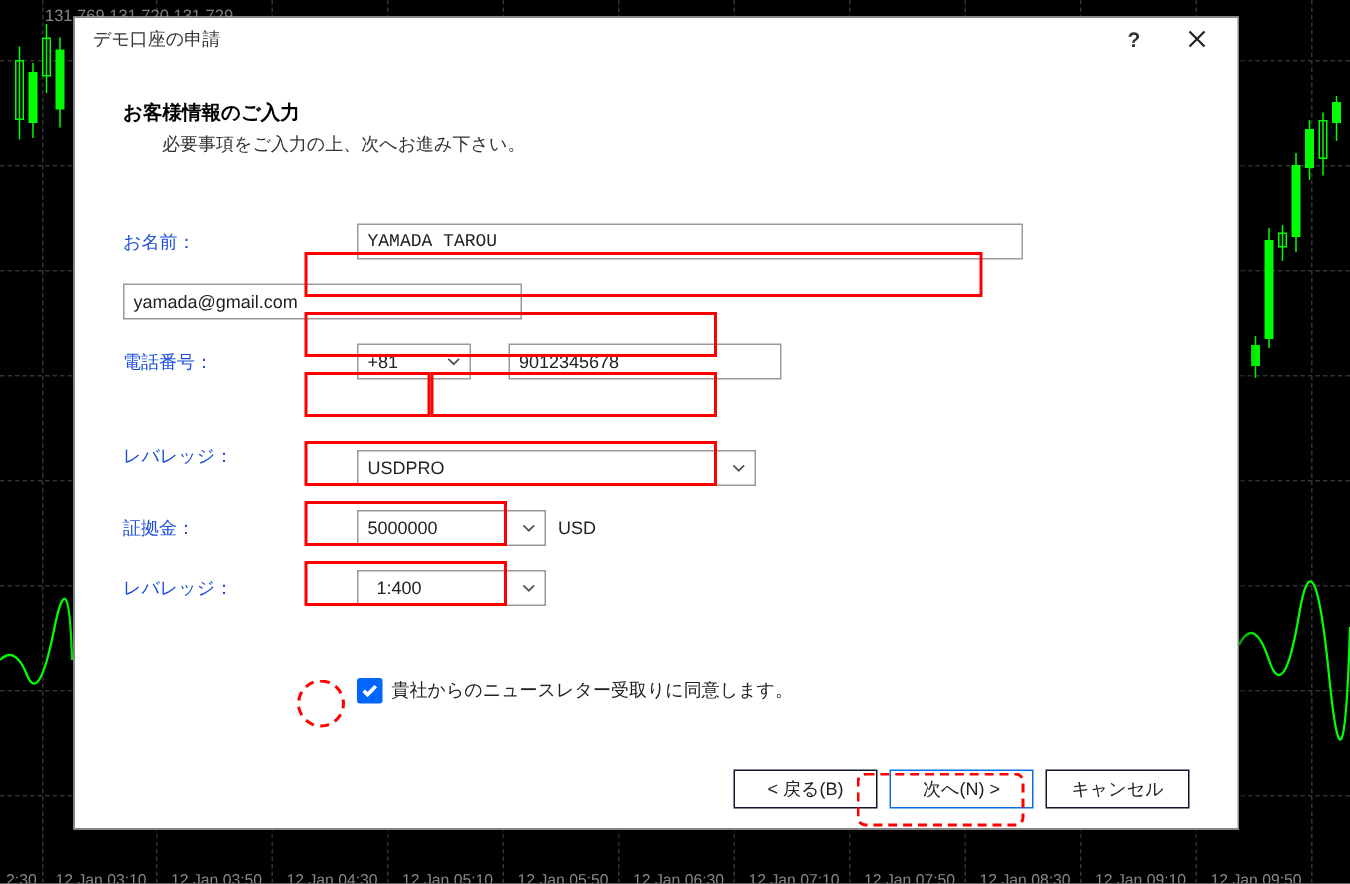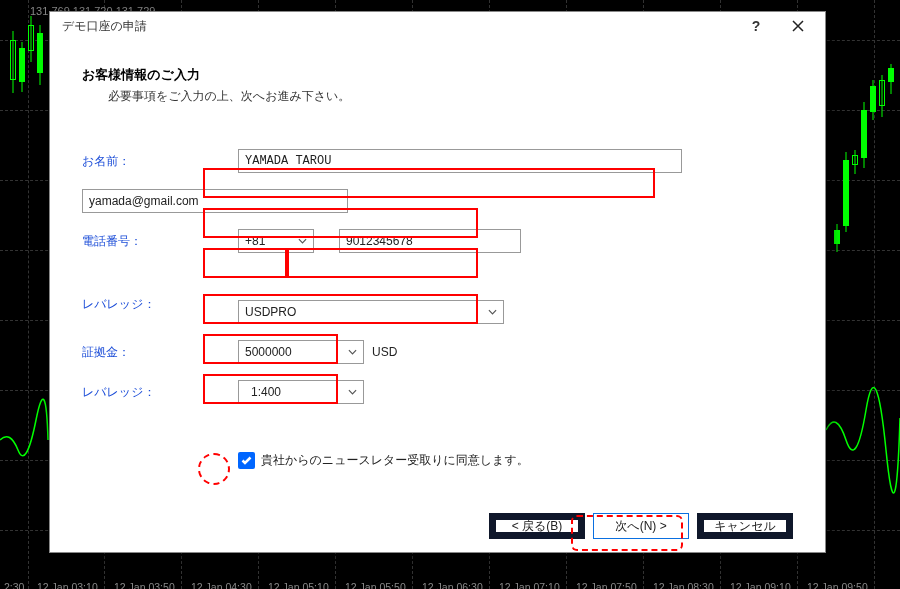--- a/index.html
+++ b/index.html
@@ -184,21 +184,21 @@
     .button-bar {
       display: flex;
       justify-content: flex-end;
       gap: 8px;
       padding-right: 0px;
       margin-top: 44px;
     }
     .btn {
       min-width: 96px;
       height: 26px;
-      border: 7px solid #0f172a;
+      border: 1px solid #0f172a;
       background: #fff;
       font-size: 12px;
       display: flex;
       align-items: center;
       justify-content: center;
       color: #222;
     }
     .btn.primary {
       border: 1.5px solid #0a6fe0;
     }

